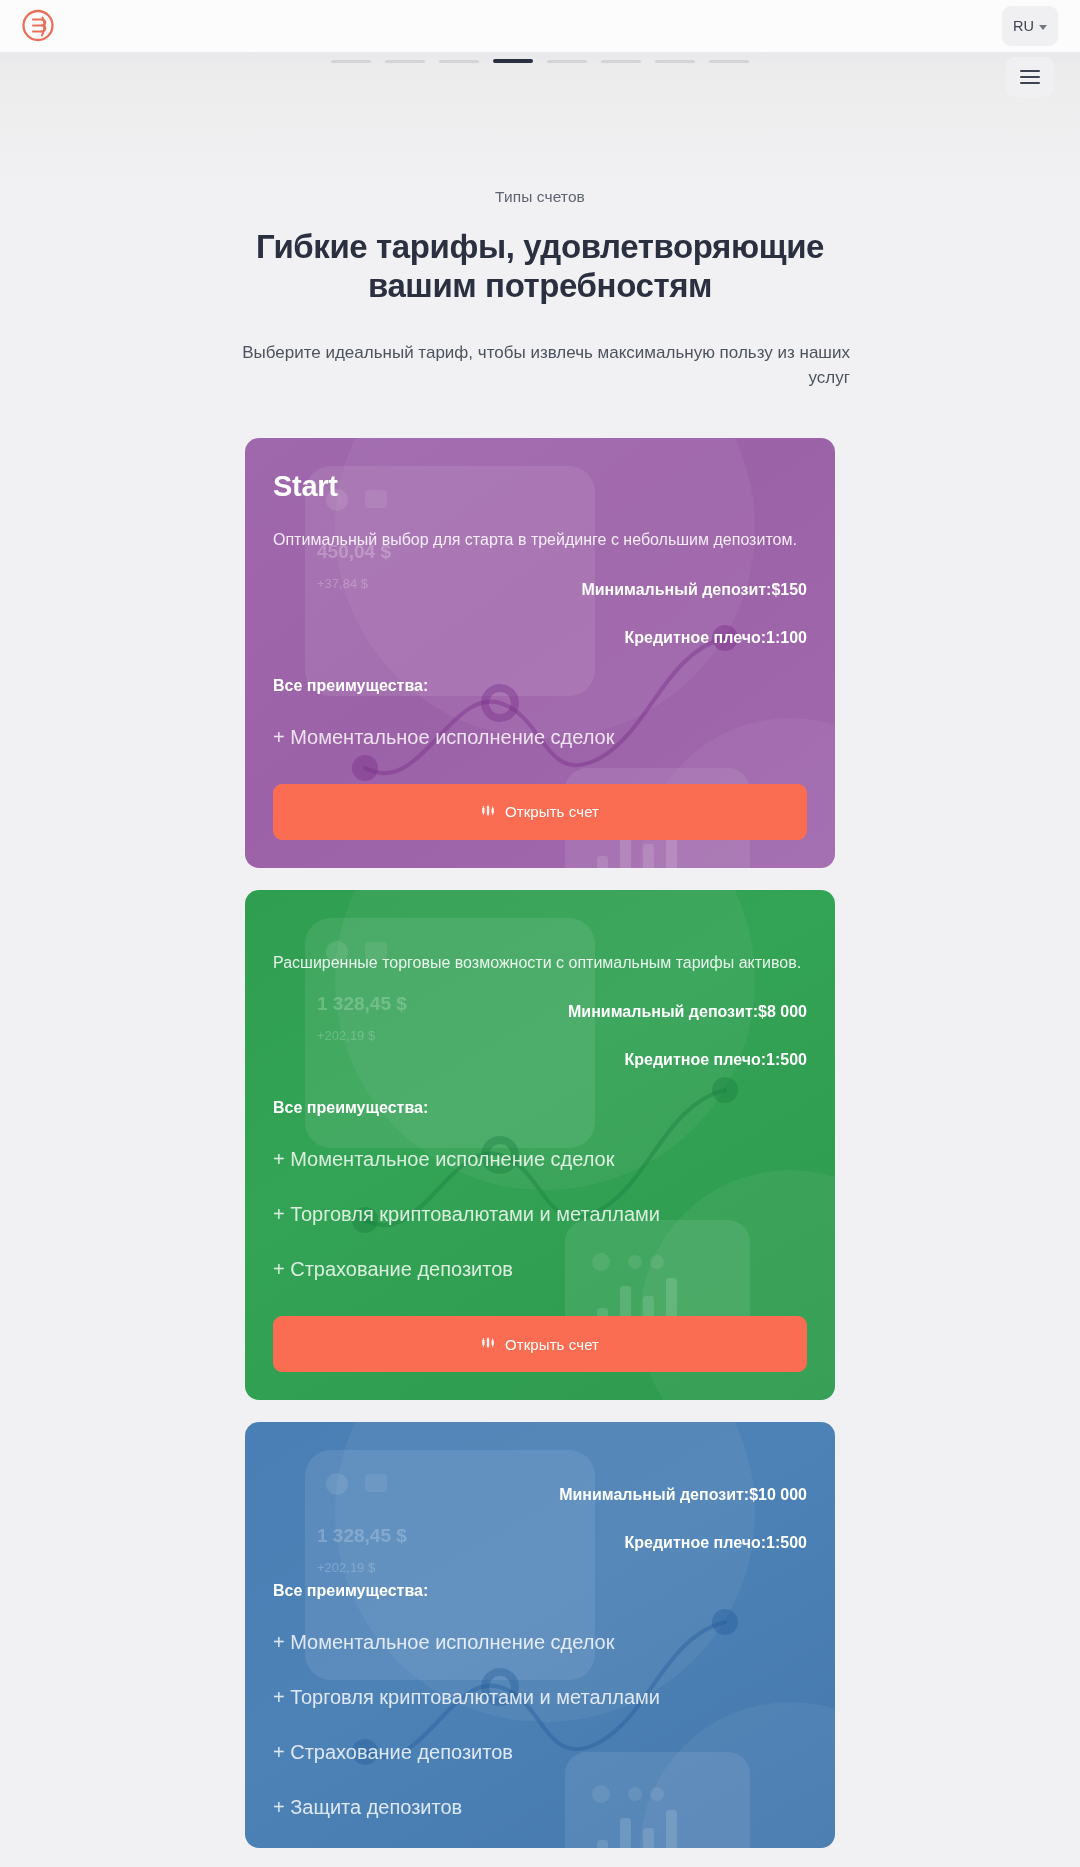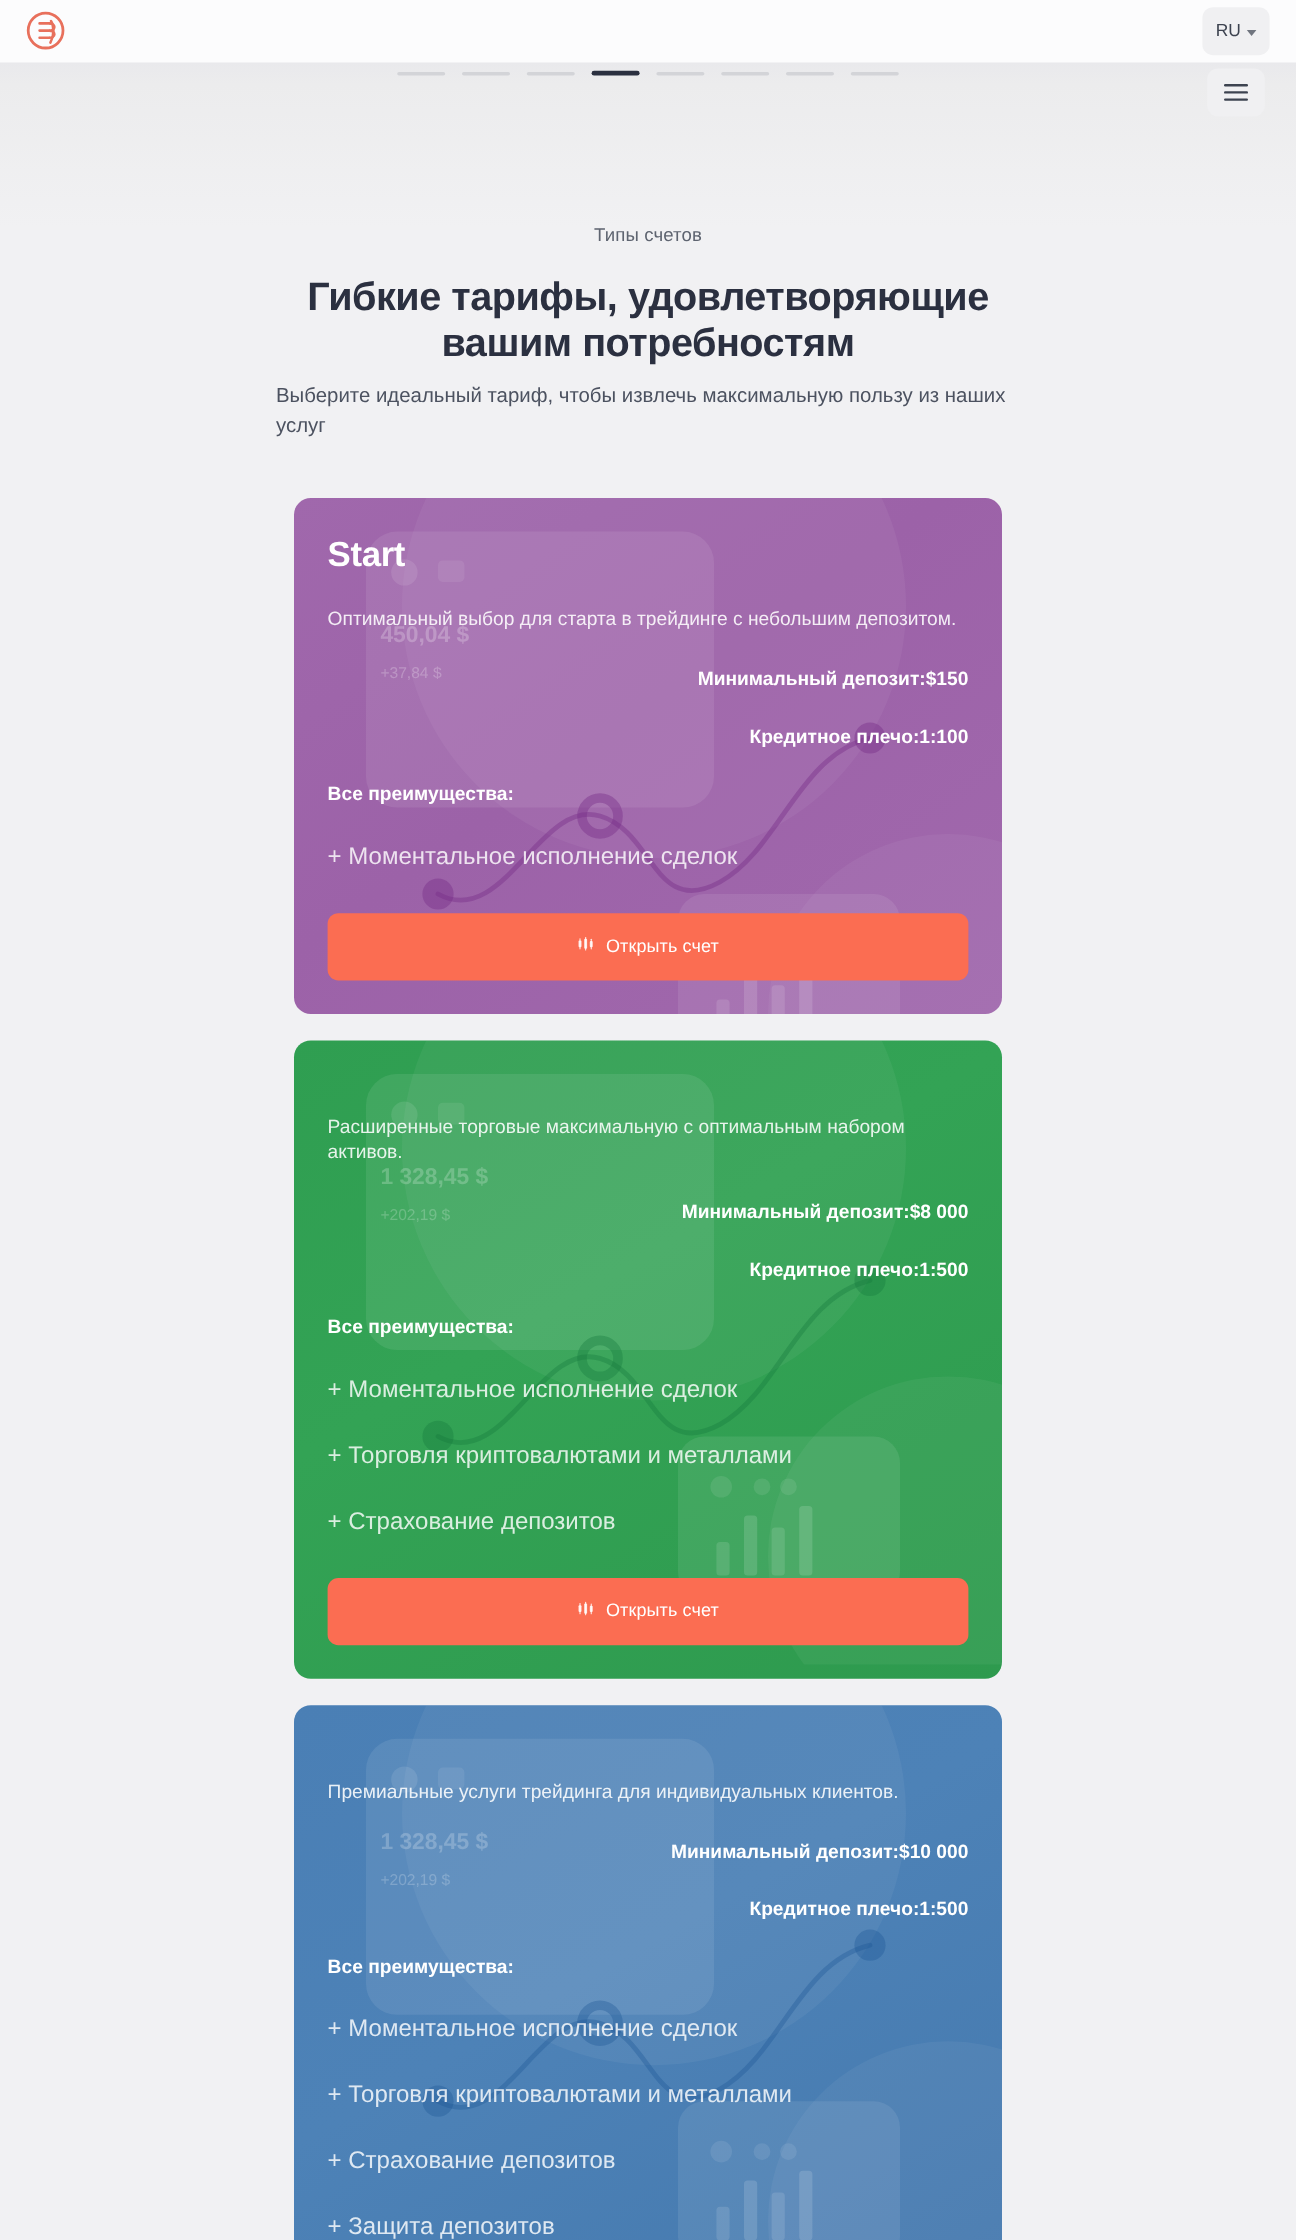--- a/index.html
+++ b/index.html
@@ -70,23 +70,23 @@
     margin-top:100px;
   }
   h1.section-title{
     text-align:center;
     font-size:33px; line-height:1.18; font-weight:bold;
     color:#2b3040; letter-spacing:-.4px;
     margin:22px auto 0;
     max-width:600px;
   }
   .section-sub{
-    text-align:left;
+    text-align:right;
     font-size:17px; line-height:1.45; color:#4c5260;
-    margin:12px auto 0;
+    margin:35px auto 0;
     max-width:620px;
   }
 
   
   .cards{ margin-top:48px; padding-bottom:10px; }
   .card{
     position:relative;
     width:590px;
     margin:0 auto 22px;
     border-radius:14px;
@@ -272,21 +272,21 @@
     <circle cx="356" cy="372" r="9" fill="rgba(255,255,255,.09)"></circle>
     <circle cx="390" cy="372" r="7" fill="rgba(255,255,255,.09)"></circle>
     <circle cx="412" cy="372" r="7" fill="rgba(255,255,255,.09)"></circle>
     <rect x="352" y="418" width="11" height="28" rx="3" fill="rgba(255,255,255,.12)"></rect>
     <rect x="375" y="396" width="11" height="50" rx="3" fill="rgba(255,255,255,.14)"></rect>
     <rect x="398" y="406" width="11" height="40" rx="3" fill="rgba(255,255,255,.12)"></rect>
     <rect x="421" y="388" width="11" height="58" rx="3" fill="rgba(255,255,255,.14)"></rect>
   </svg>
         </div>
         <div class="card-inner">
-          <div class="card-desc">Расширенные торговые максимальную с оптимальным набором активов.</div>
+          <div class="card-desc">Расширенные торговые возможности с оптимальным тарифы активов.</div>
           <div class="spec">
             <span class="k">Минимальный депозит:</span>
             <span class="v">$8 000</span>
           </div>
           <div class="spec">
             <span class="k">Кредитное плечо:</span>
             <span class="v">1:500</span>
           </div>
           <div class="benefits-label">Все преимущества:</div>
           <div class="benefit">+ Моментальное исполнение сделок</div>
@@ -324,21 +324,20 @@
     <circle cx="356" cy="372" r="9" fill="rgba(255,255,255,.09)"></circle>
     <circle cx="390" cy="372" r="7" fill="rgba(255,255,255,.09)"></circle>
     <circle cx="412" cy="372" r="7" fill="rgba(255,255,255,.09)"></circle>
     <rect x="352" y="418" width="11" height="28" rx="3" fill="rgba(255,255,255,.12)"></rect>
     <rect x="375" y="396" width="11" height="50" rx="3" fill="rgba(255,255,255,.14)"></rect>
     <rect x="398" y="406" width="11" height="40" rx="3" fill="rgba(255,255,255,.12)"></rect>
     <rect x="421" y="388" width="11" height="58" rx="3" fill="rgba(255,255,255,.14)"></rect>
   </svg>
         </div>
         <div class="card-inner">
-          <div class="card-desc">Премиальные услуги трейдинга для индивидуальных клиентов.</div>
           <div class="spec">
             <span class="k">Минимальный депозит:</span>
             <span class="v">$10 000</span>
           </div>
           <div class="spec">
             <span class="k">Кредитное плечо:</span>
             <span class="v">1:500</span>
           </div>
           <div class="benefits-label">Все преимущества:</div>
           <div class="benefit">+ Моментальное исполнение сделок</div>

